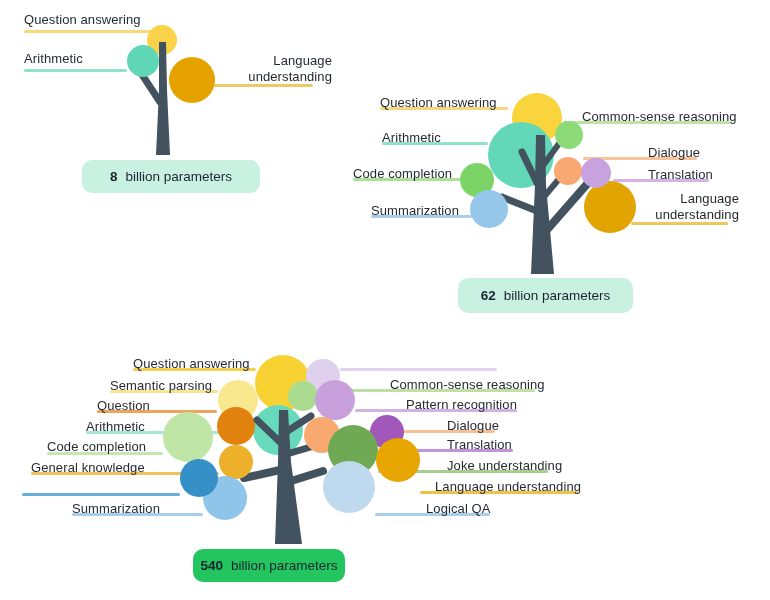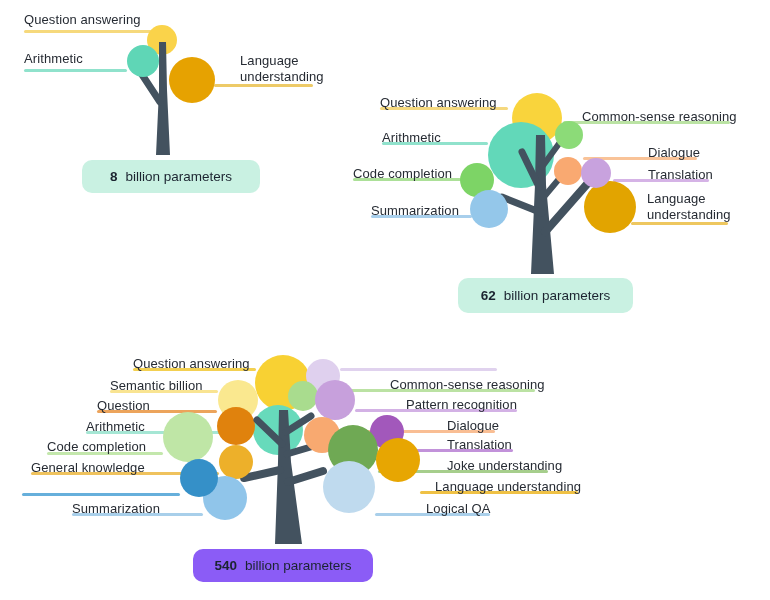--- a/index.html
+++ b/index.html
@@ -2,21 +2,21 @@
 <html><head>
 <meta charset="utf-8">
 <style>
   html,body{margin:0;padding:0;background:#ffffff;}
   #canvas{
     position:relative;width:770px;height:600px;background:#ffffff;overflow:hidden;
     font-family:"Liberation Sans", sans-serif;
   }
   .lbl{
     position:absolute;font-size:13px;line-height:15.5px;letter-spacing:.1px;
-    color:#262B33;white-space:nowrap;
+    color:#262B33;white-space:nowrap;text-align:right;
   }
   .lbl.wrap{white-space:normal;}
   .cline{position:absolute;height:3px;border-radius:1.5px;}
   .bubble{position:absolute;border-radius:50%;}
   .trunk{position:absolute;}
   .tfill{fill:#43525F;}
   .tstroke{stroke:#43525F;fill:none;}
   .badge{
     position:absolute;border-radius:10px;display:flex;align-items:center;justify-content:center;
     font-size:13.5px;color:#1B2430;
@@ -132,32 +132,32 @@
   <div class="bubble" style="left: 219px; top: 445px; width: 34px; height: 34px; background-color: rgb(237, 176, 42);"></div>
   <div class="bubble" style="left: 203px; top: 476px; width: 44px; height: 44px; background-color: rgb(144, 197, 234);"></div>
   <div class="bubble" style="left: 180px; top: 459px; width: 38px; height: 38px; background-color: rgb(53, 144, 200);"></div>
   <div class="bubble" style="left: 304px; top: 417px; width: 36px; height: 36px; background-color: rgb(248, 169, 112);"></div>
   <div class="bubble" style="left: 370px; top: 415px; width: 34px; height: 34px; background-color: rgb(162, 88, 187);"></div>
   <div class="bubble" style="left: 328px; top: 425px; width: 50px; height: 50px; background-color: rgb(111, 169, 84);"></div>
   <div class="bubble" style="left: 376px; top: 438px; width: 44px; height: 44px; background-color: rgb(231, 166, 2);"></div>
   <div class="bubble" style="left: 323px; top: 461px; width: 52px; height: 52px; background-color: rgb(191, 218, 238);"></div>
 
   <div class="lbl" style="left:133px;top:356px">Question answering</div>
-  <div class="lbl" style="left:110px;top:378px">Semantic billion</div>
+  <div class="lbl" style="left:110px;top:378px">Semantic parsing</div>
   <div class="lbl" style="left:97px;top:398px">Question</div>
   <div class="lbl" style="left:86px;top:419px">Arithmetic</div>
   <div class="lbl" style="left:47px;top:439px">Code completion</div>
   <div class="lbl" style="left:31px;top:460px">General knowledge</div>
   <div class="lbl" style="left:72px;top:501px">Summarization</div>
   <div class="lbl" style="left:390px;top:377px">Common-sense reasoning</div>
   <div class="lbl" style="left:406px;top:397px">Pattern recognition</div>
   <div class="lbl" style="left:447px;top:418px">Dialogue</div>
   <div class="lbl" style="left:447px;top:437px">Translation</div>
   <div class="lbl" style="left:447px;top:458px">Joke understanding</div>
   <div class="lbl" style="left:435px;top:479px">Language understanding</div>
   <div class="lbl" style="left:426px;top:501px">Logical QA</div>
 
-  <div class="badge" style="left: 193px; top: 549px; width: 180px; height: 33px; background-color: #8b5cf6;">
+  <div class="badge" style="left: 193px; top: 549px; width: 152px; height: 33px; background-color: #22c55e;">
     <b>540</b>
     <span class="unit">billion parameters</span>
   </div>
 
 </div>
 
 </body></html>

